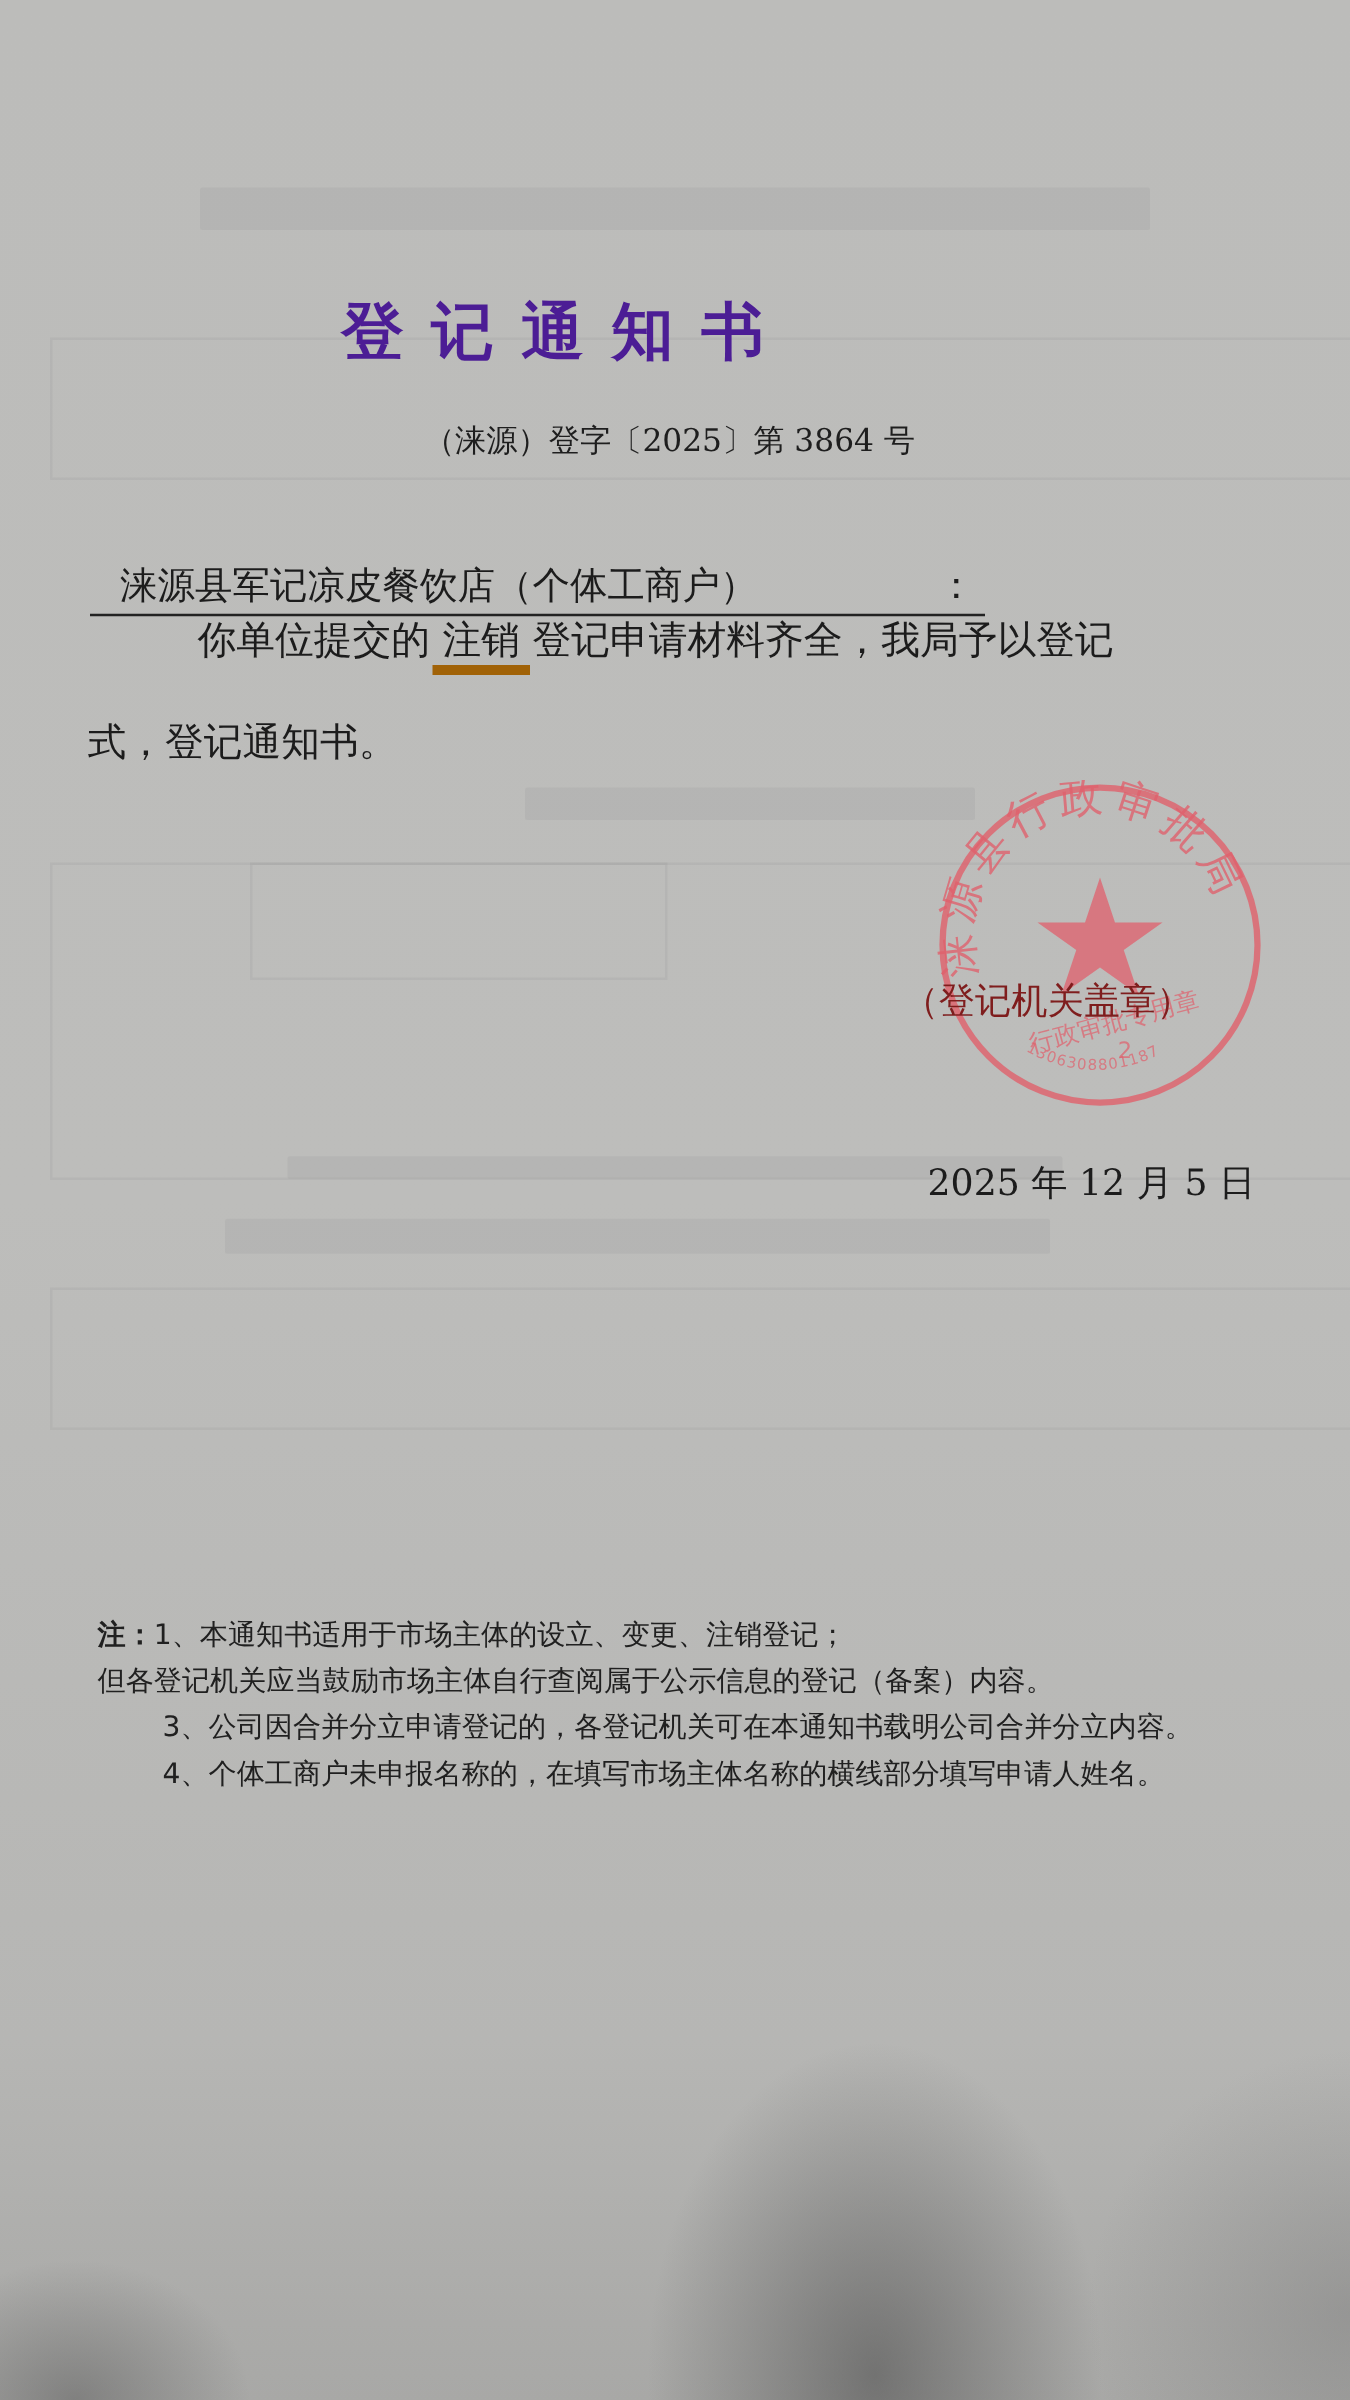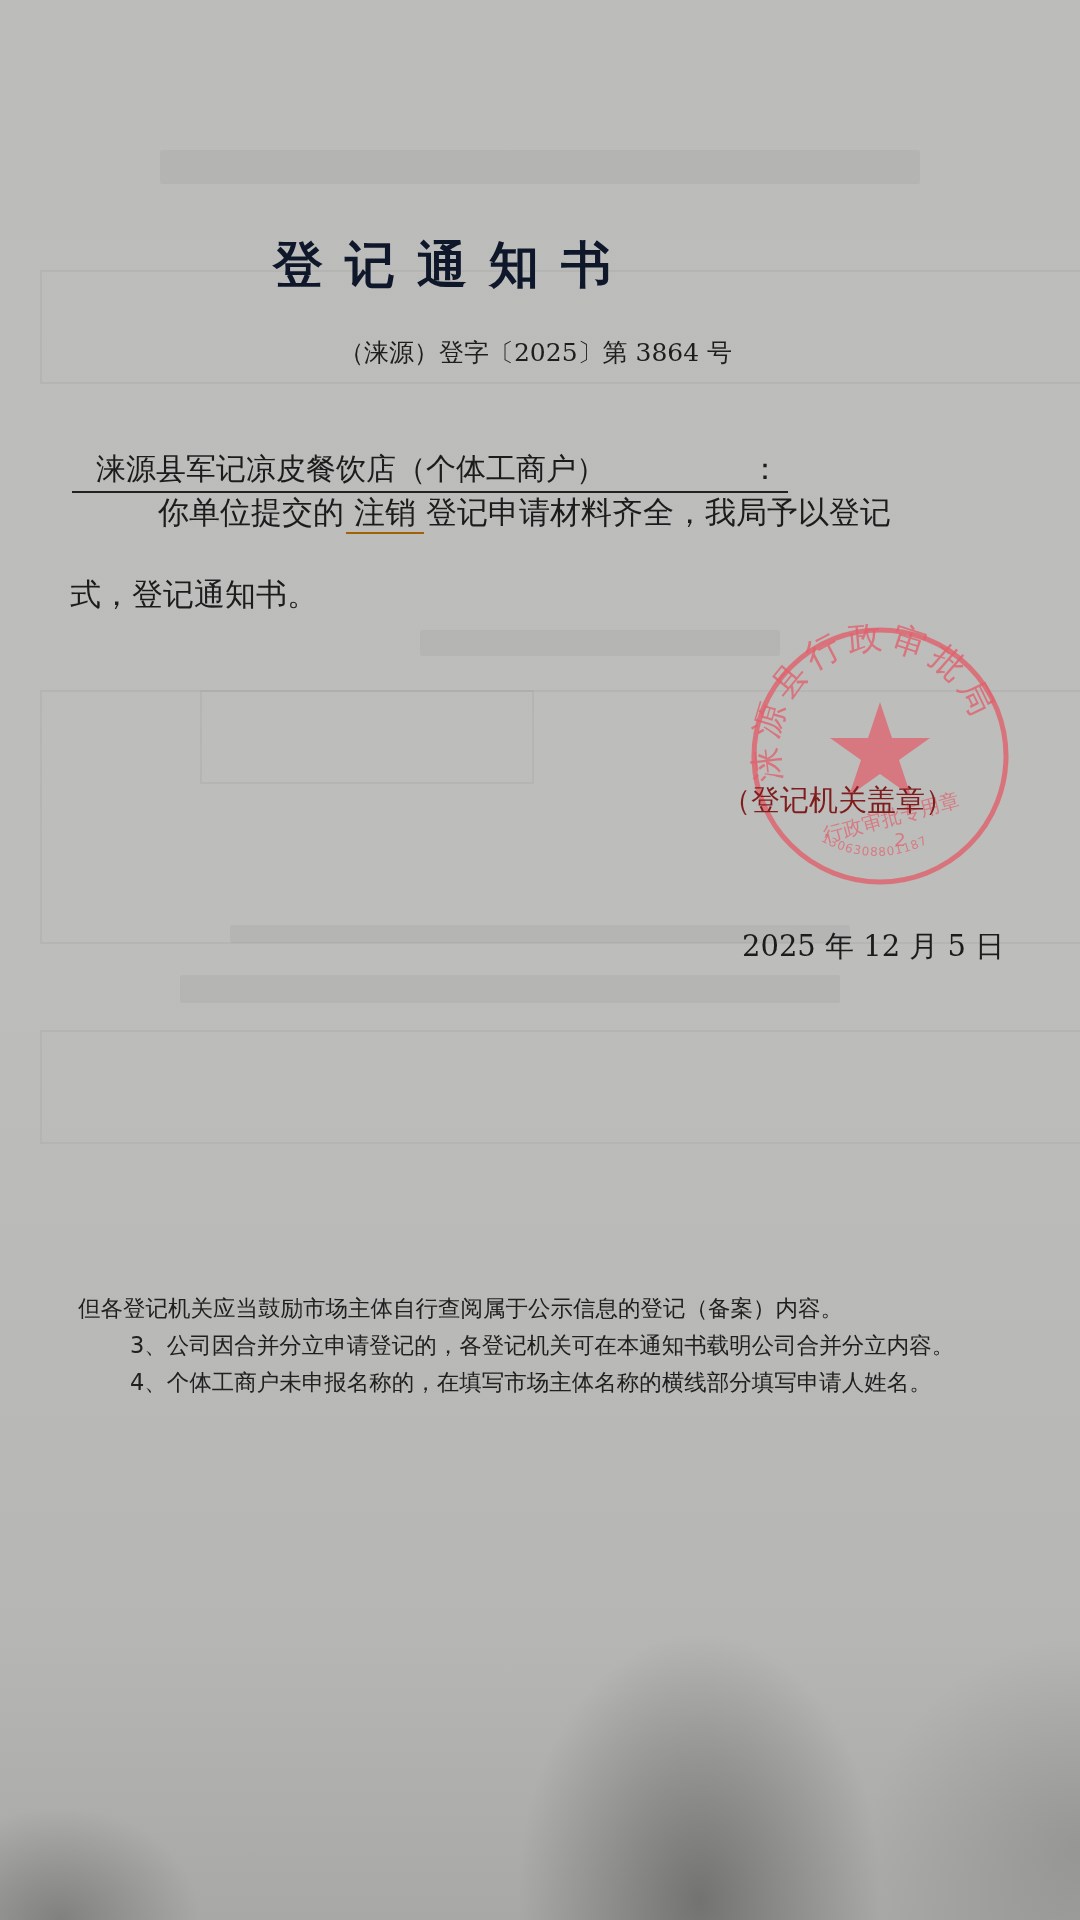--- a/index.html
+++ b/index.html
@@ -18,39 +18,39 @@
       linear-gradient(180deg, #bcbcba 0%, #bdbdbb 50%, #b6b6b4 85%, #a8a8a6 100%);
   }
   
   .ghost { position: absolute; border: 2px solid rgba(120,120,120,0.10); }
   .ghost-text { position: absolute; background: rgba(120,120,120,0.10); height: 26px; border-radius: 2px; }
 
   .title {
     position: absolute; left: 0; width: 906px; top: 232px;
     text-align: center; font-size: 50px; font-weight: bold;
     letter-spacing: 22px; font-family: "DejaVu Sans", "Liberation Sans", sans-serif;
-    color: #0f172a;
+    color: #4c1d95;
   }
   .docno {
     position: absolute; left: 0; width: 1071px; top: 336px;
     text-align: center; font-size: 25px; color: #1e1e1e;
   }
   .recipient {
     position: absolute; left: 72px; top: 451px; width: 716px;
     border-bottom: 2px solid #222; height: 40px;
     font-size: 30px; line-height: 36px; white-space: nowrap;
   }
   .recipient .name { margin-left: 24px; }
   .recipient .colon { position: absolute; right: 8px; top: 0; }
   .body-line1 {
     position: absolute; left: 158px; top: 492px;
     font-size: 31px; line-height: 40px; white-space: nowrap;
   }
   .fill {
-    display: inline-block; border-bottom: 2px solid #a16207;
+    display: inline-block; border-bottom: 8px solid #a16207;
     padding: 0 8px; margin: 0 2px;
   }
   .body-line2 {
     position: absolute; left: 70px; top: 574px;
     font-size: 31px; line-height: 40px; white-space: nowrap;
   }
   .seal {
     position: absolute; left: 748px; top: 624px; width: 264px; height: 264px;
   }
   .seal-label {
@@ -111,16 +111,17 @@
   <text x="152" y="222" text-anchor="middle" font-family="DejaVu Sans, sans-serif" font-size="18" fill="#e0606c" opacity="0.7">2</text>
   <text font-family="DejaVu Sans, sans-serif" font-size="12" fill="#e0606c" opacity="0.7" letter-spacing="1">
     <textPath href="#sealBottomArc" startOffset="2%">1306308801187</textPath>
   </text>
 </svg>
 
 <div class="seal-label">（登记机关盖章）</div>
 <div class="date">2025 年 12 月 5 日</div>
 
 <div class="notes">
+  <div class="row"><span style="font-weight:bold;">注：</span><span>1、本通知书适用于市场主体的设立、变更、注销登记；</span></div>
   <div class="row hang">但各登记机关应当鼓励市场主体自行查阅属于公示信息的登记（备案）内容。</div>
   <div class="row indent">3、公司因合并分立申请登记的，各登记机关可在本通知书载明公司合并分立内容。</div>
   <div class="row indent">4、个体工商户未申报名称的，在填写市场主体名称的横线部分填写申请人姓名。</div>
 </div>
 
 </body></html>

